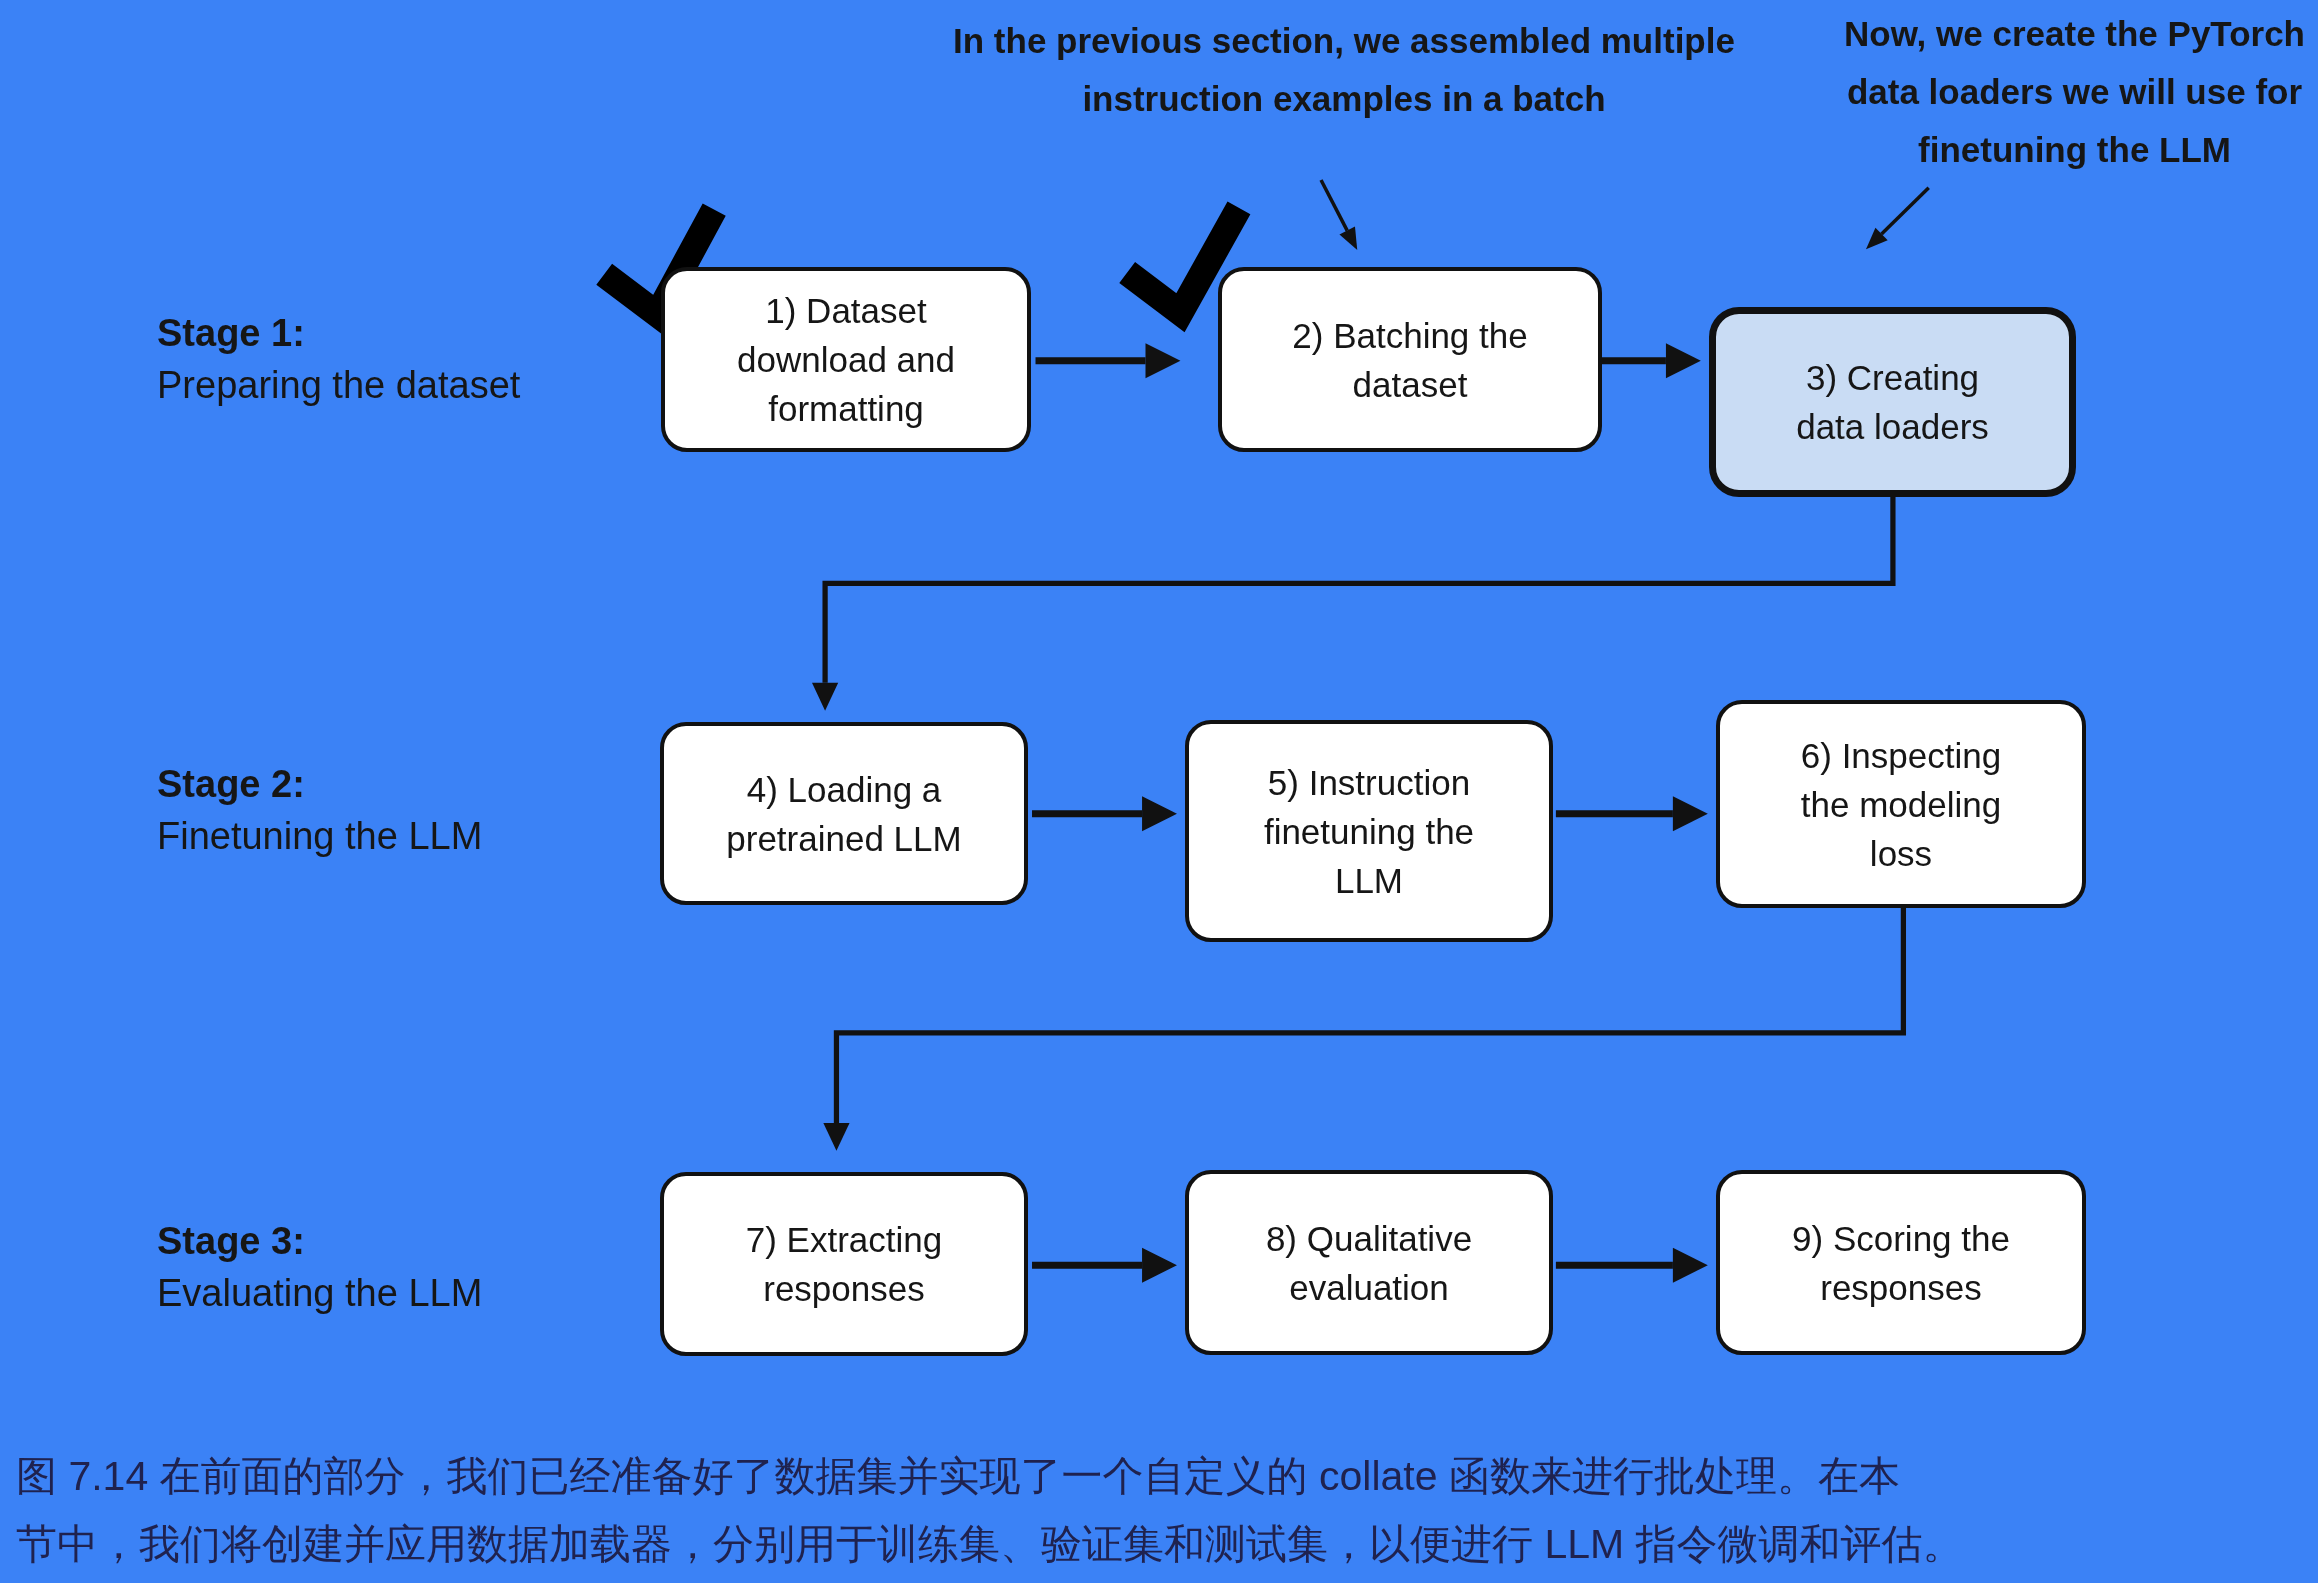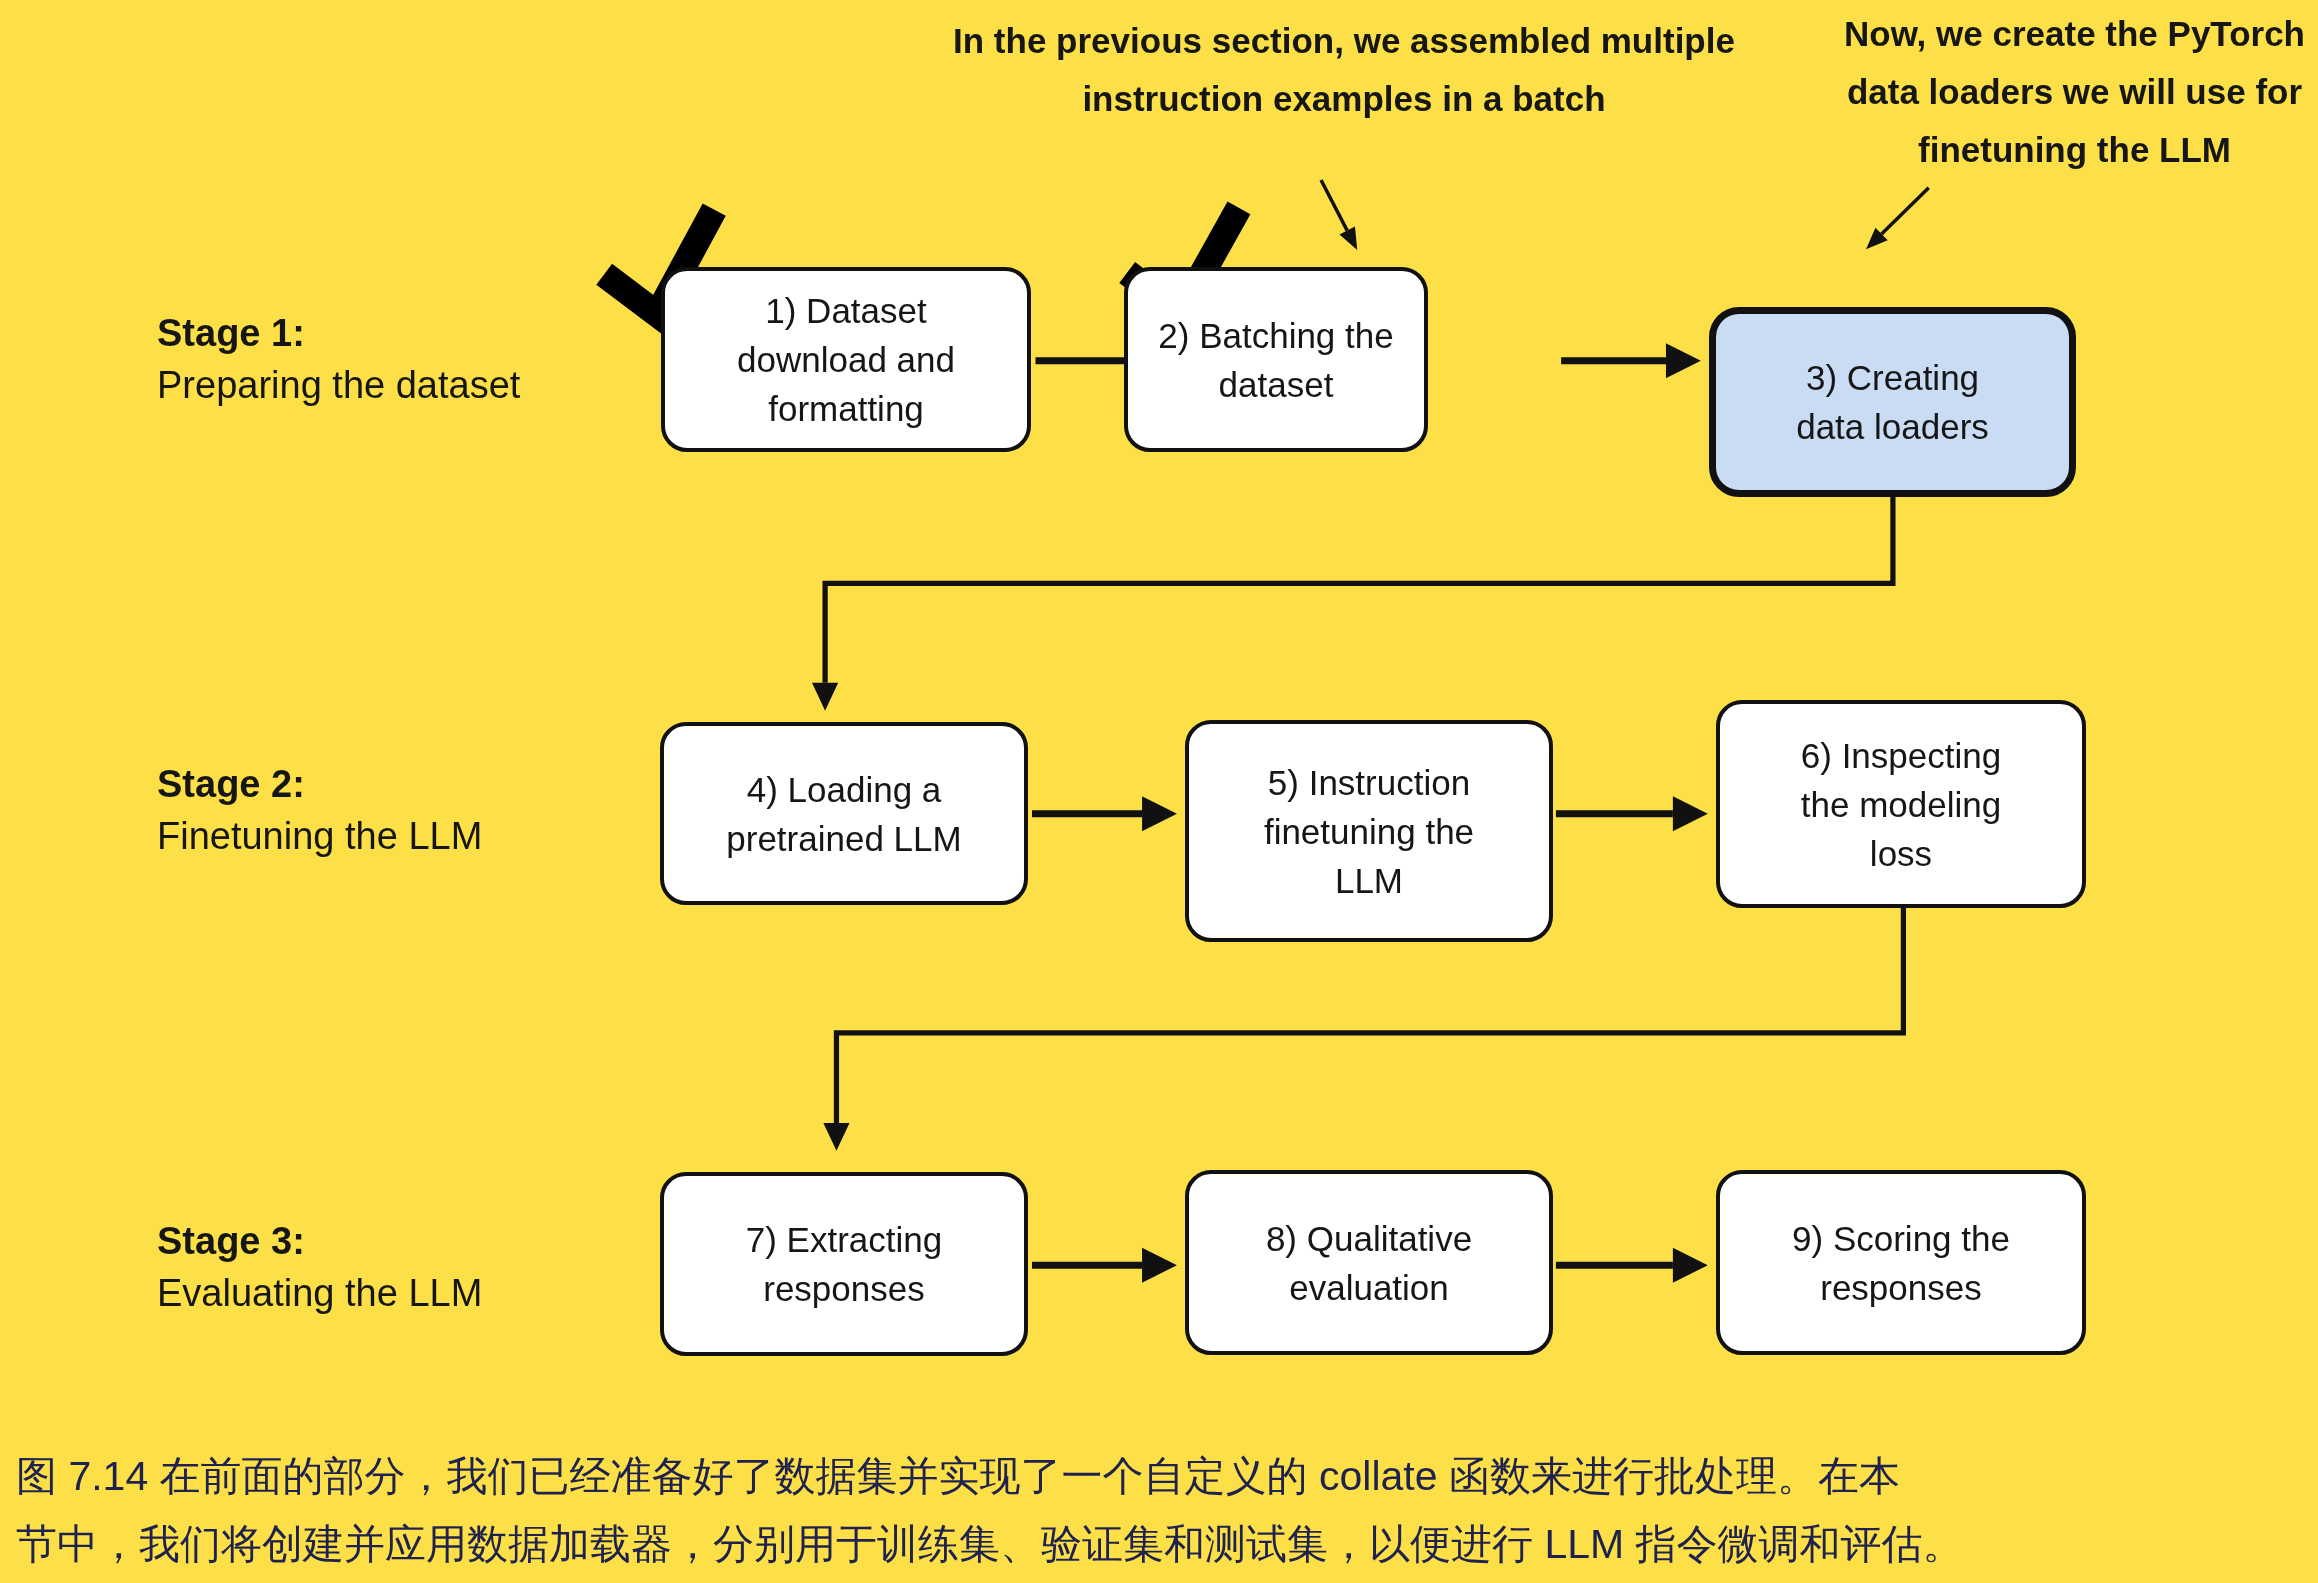--- a/index.html
+++ b/index.html
@@ -1,19 +1,19 @@
 <!DOCTYPE html>
 <html style="font-size:14px"><head>
 <meta charset="utf-8">
 <style>
   html,body{margin:0;padding:0;background:#ffffff;}
   .canvas{
     position:relative;
     width:2319px;height:1584px;
-    background:#fde047;
+    background:#3b82f6;
     font-family:"Liberation Sans", sans-serif;
     color:#1a1a1a;
     overflow:hidden;
   }
   .layer{position:absolute;left:0;top:0;width:2319px;height:1584px;}
   svg.layer{pointer-events:none;}
 
   .note{
     position:absolute;
     text-align:center;
@@ -122,21 +122,21 @@
   <div class="stage-label" style="left:113px;top:1215px;">
     <div class="stage-title">Stage 3:</div>
     <div class="stage-subtitle">Evaluating the LLM</div>
   </div>
 
   <div class="step-box" style="left:661px;top:267px;width:370px;height:185px;">
     <span class="step-text">1) Dataset
 download and
 formatting</span>
   </div>
-  <div class="step-box" style="left:1124px;top:267px;width:304px;height:185px;">
+  <div class="step-box" style="left:1218px;top:267px;width:384px;height:185px;">
     <span class="step-text">2) Batching the
 dataset</span>
   </div>
   <div class="step-box highlight" style="left:1709px;top:262px;width:367px;height:190px;background:#c9dcf4;">
     <span class="step-text">3) Creating
 data loaders</span>
   </div>
 
   <div class="step-box" style="left:660px;top:722px;width:368px;height:183px;">
     <span class="step-text">4) Loading a

